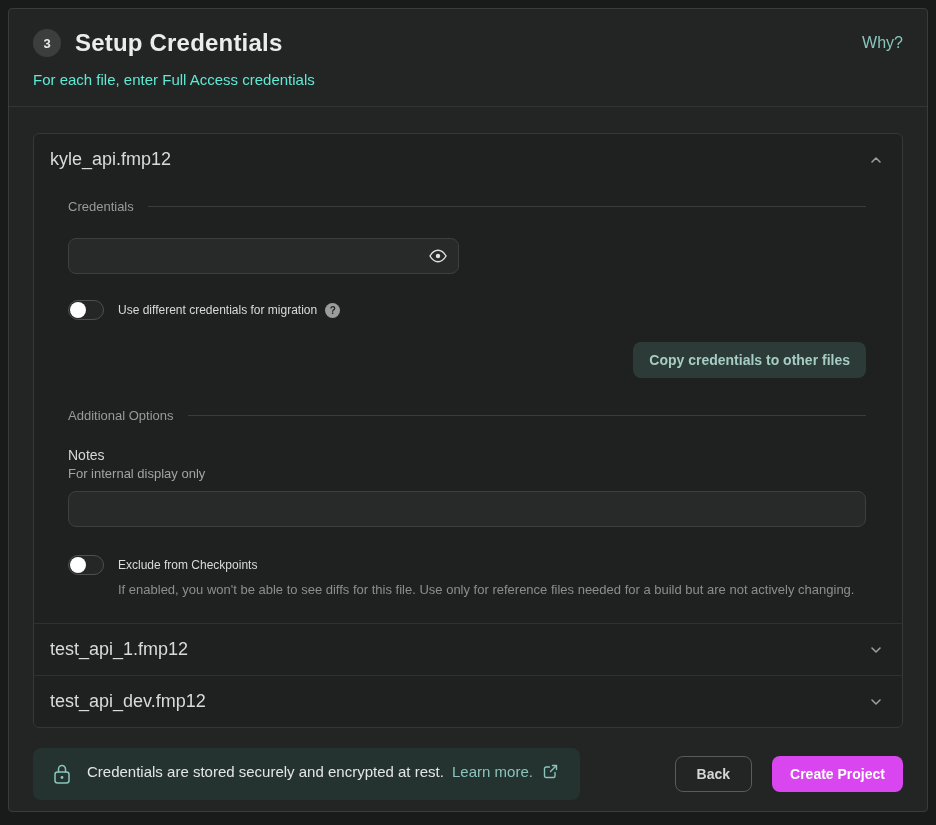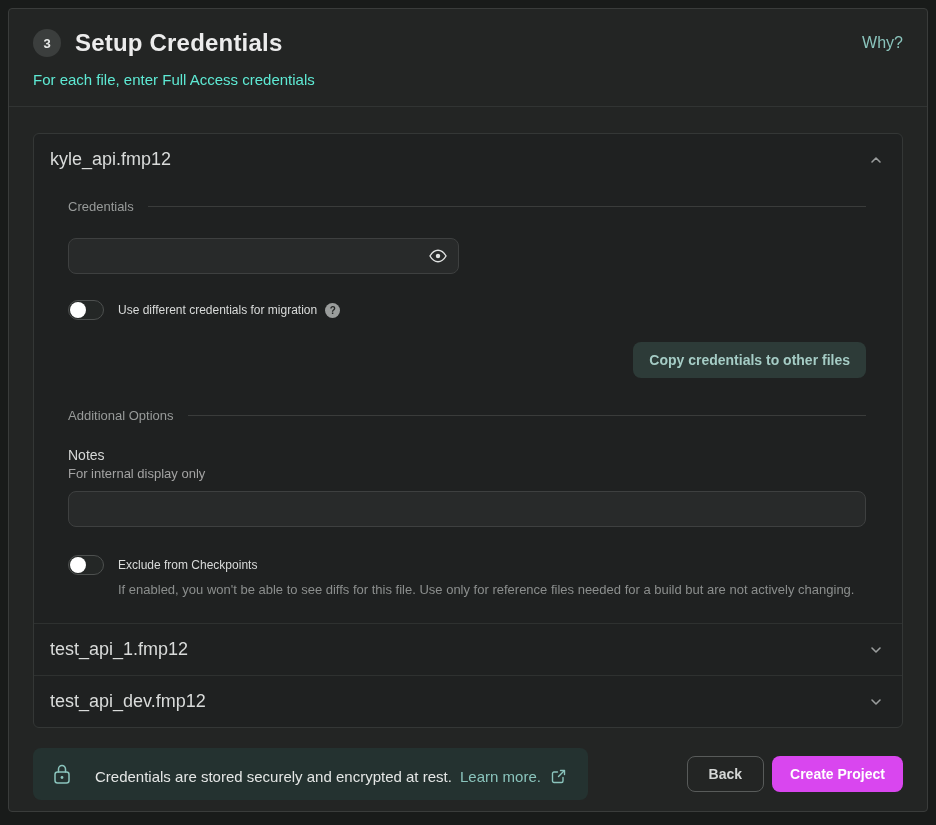--- a/index.html
+++ b/index.html
@@ -115,29 +115,28 @@
     margin-left: 50px; margin-top: 7px;
     font-size: 13px; color: #8b8e8d;
   }
   
   .footer-row {
     display: flex; align-items: center; justify-content: space-between;
     padding: 20px 24px 0 24px;
   }
   .notice {
     background: #243230; border-radius: 8px;
-    display: flex; align-items: flex-end;
+    display: flex; align-items: flex-start;
     padding: 15px 22px 15px 20px;
-    gap: 8px;
   }
   .lock-ic { display: flex; color: #8ac4bc; flex: 0 0 auto; }
   .notice-text { margin-left: 16px; font-size: 15px; color: #e4e6e5; }
   .learn-link { color: #8ac4bc; cursor: pointer; margin-left: 4px; }
   .ext-ic { display: inline-flex; color: #8ac4bc; margin-left: 6px; vertical-align: -2px; cursor: pointer; }
-  .btns { display: flex; align-items: center; gap: 8px; }
+  .btns { display: flex; align-items: center; gap: 20px; }
   .back-btn {
     background: transparent; color: #d5d7d6;
     border: 1px solid #585b5a; border-radius: 8px;
     font-size: 14px; font-weight: 600;
     padding: 9px 21px; cursor: pointer;
     font-family: "Liberation Sans", sans-serif;
   }
   .create-btn {
     background: #d946ef; color: #ffffff;
     border: none; border-radius: 8px;

